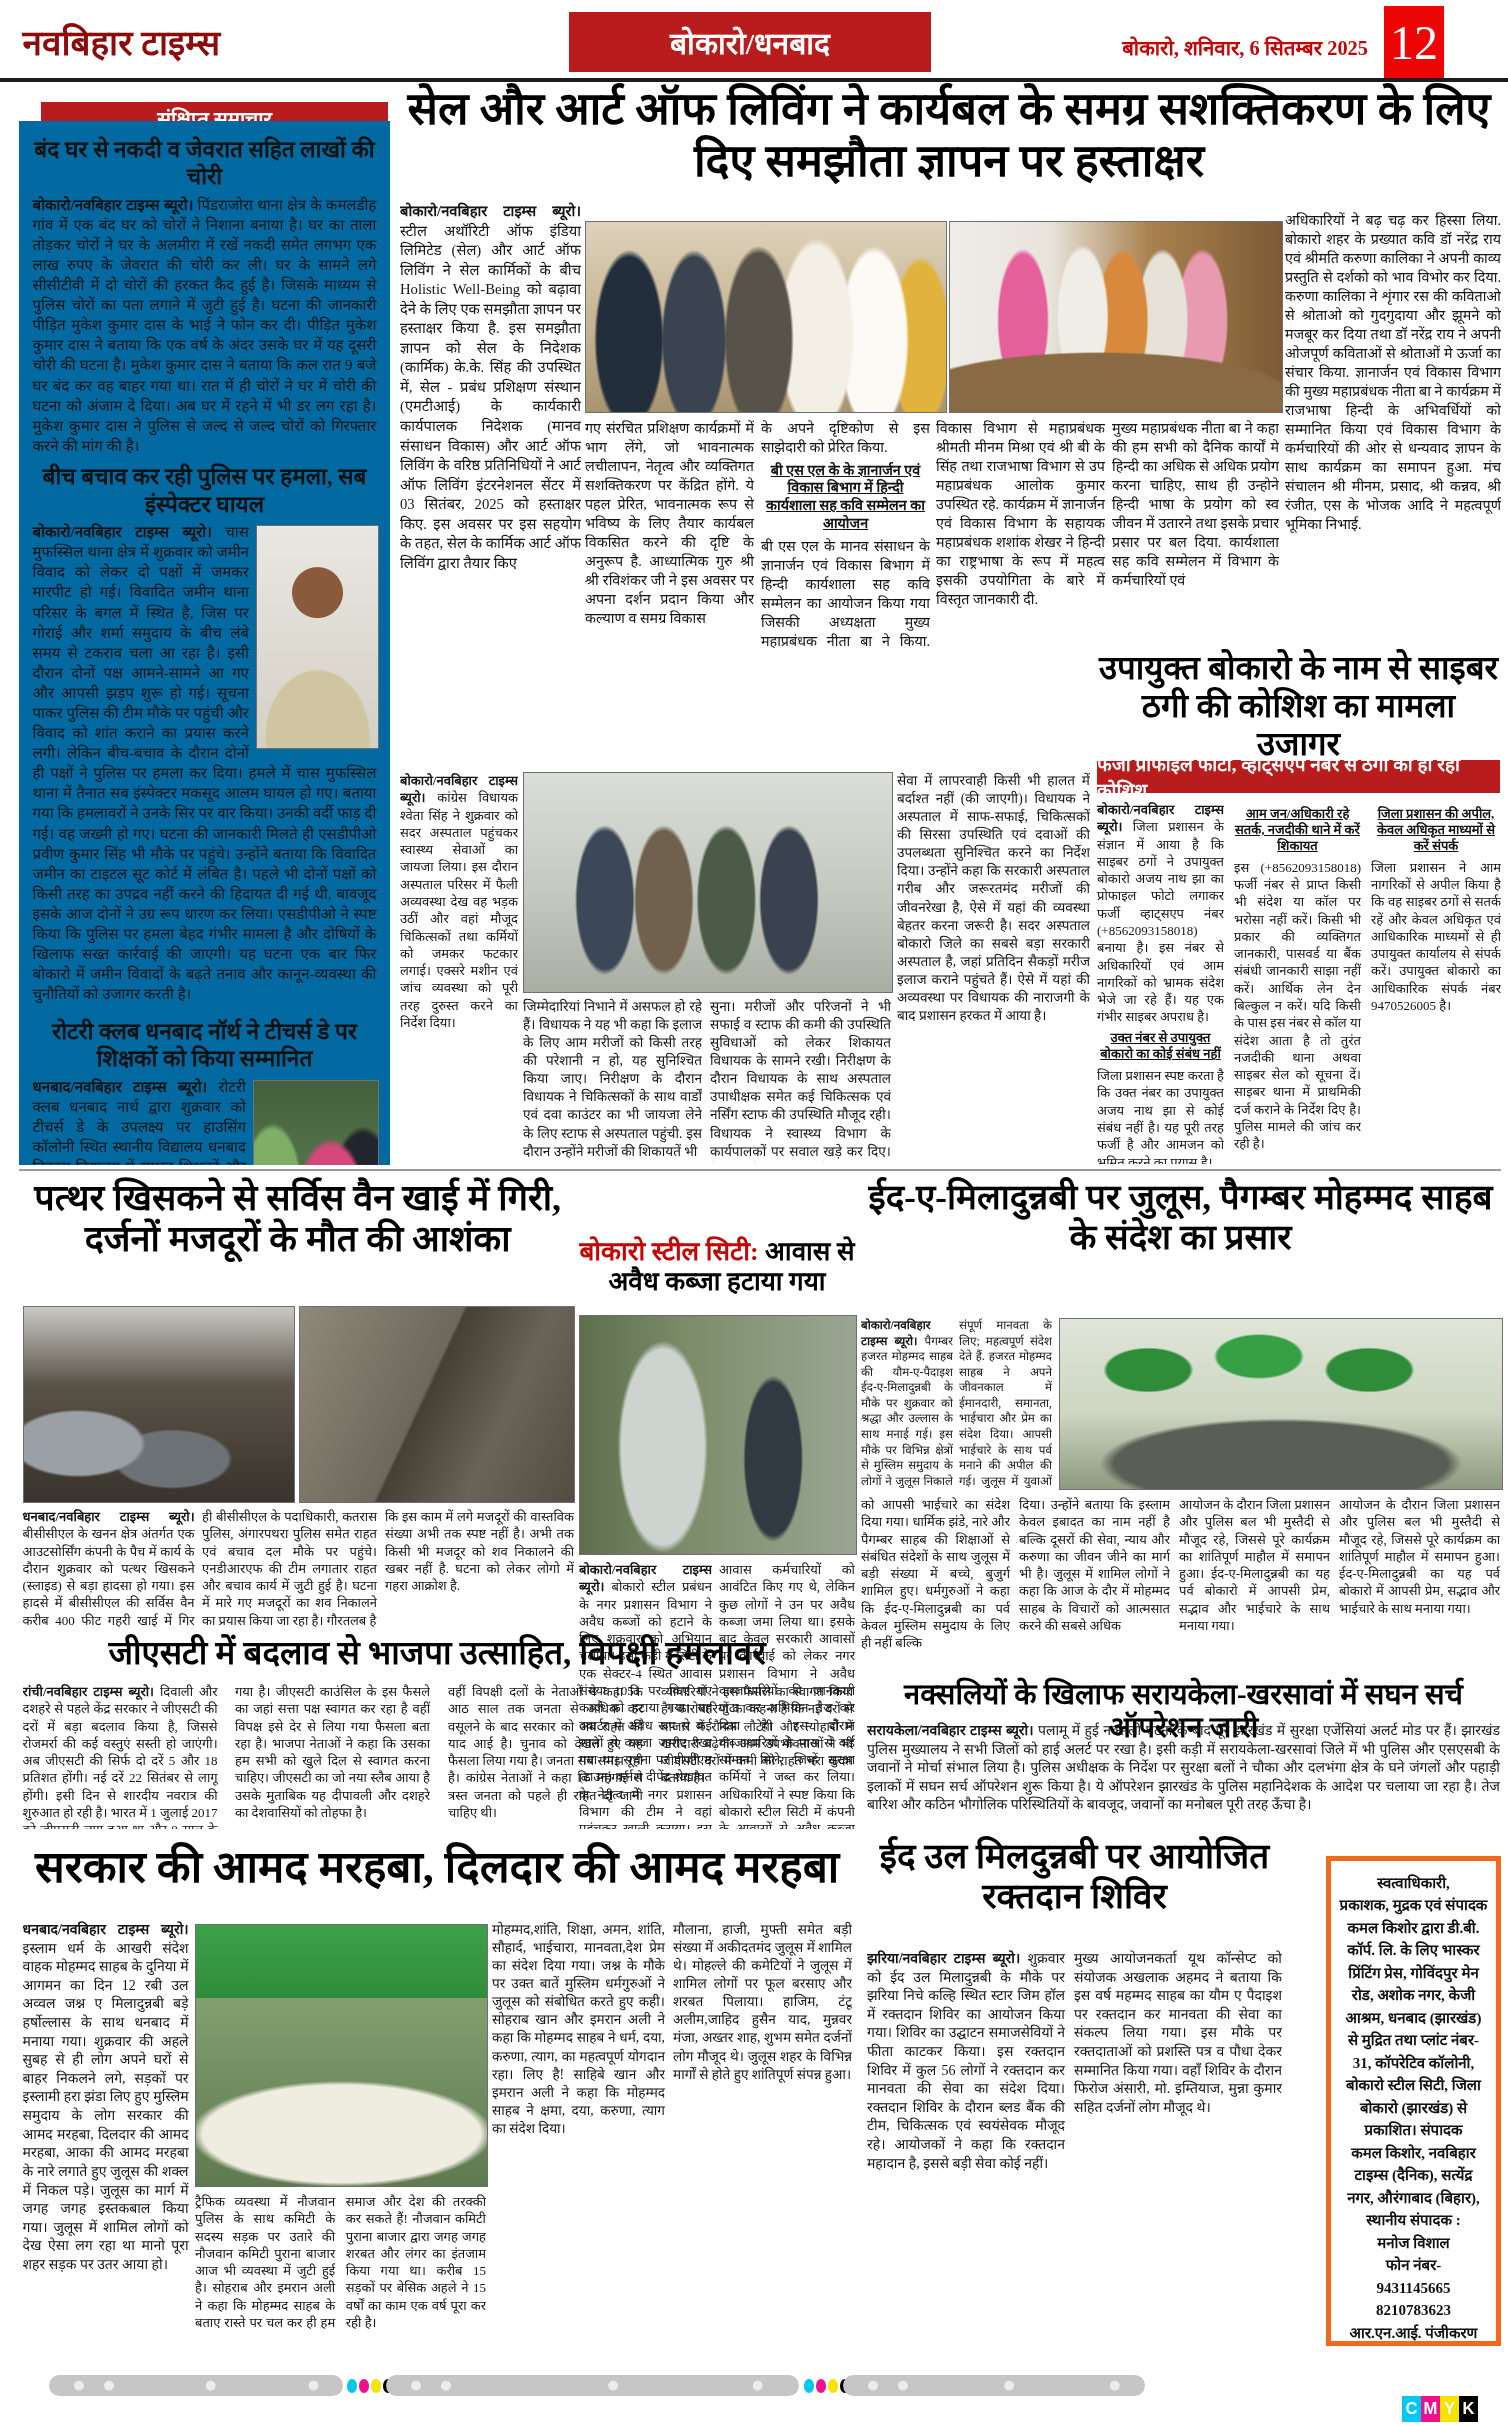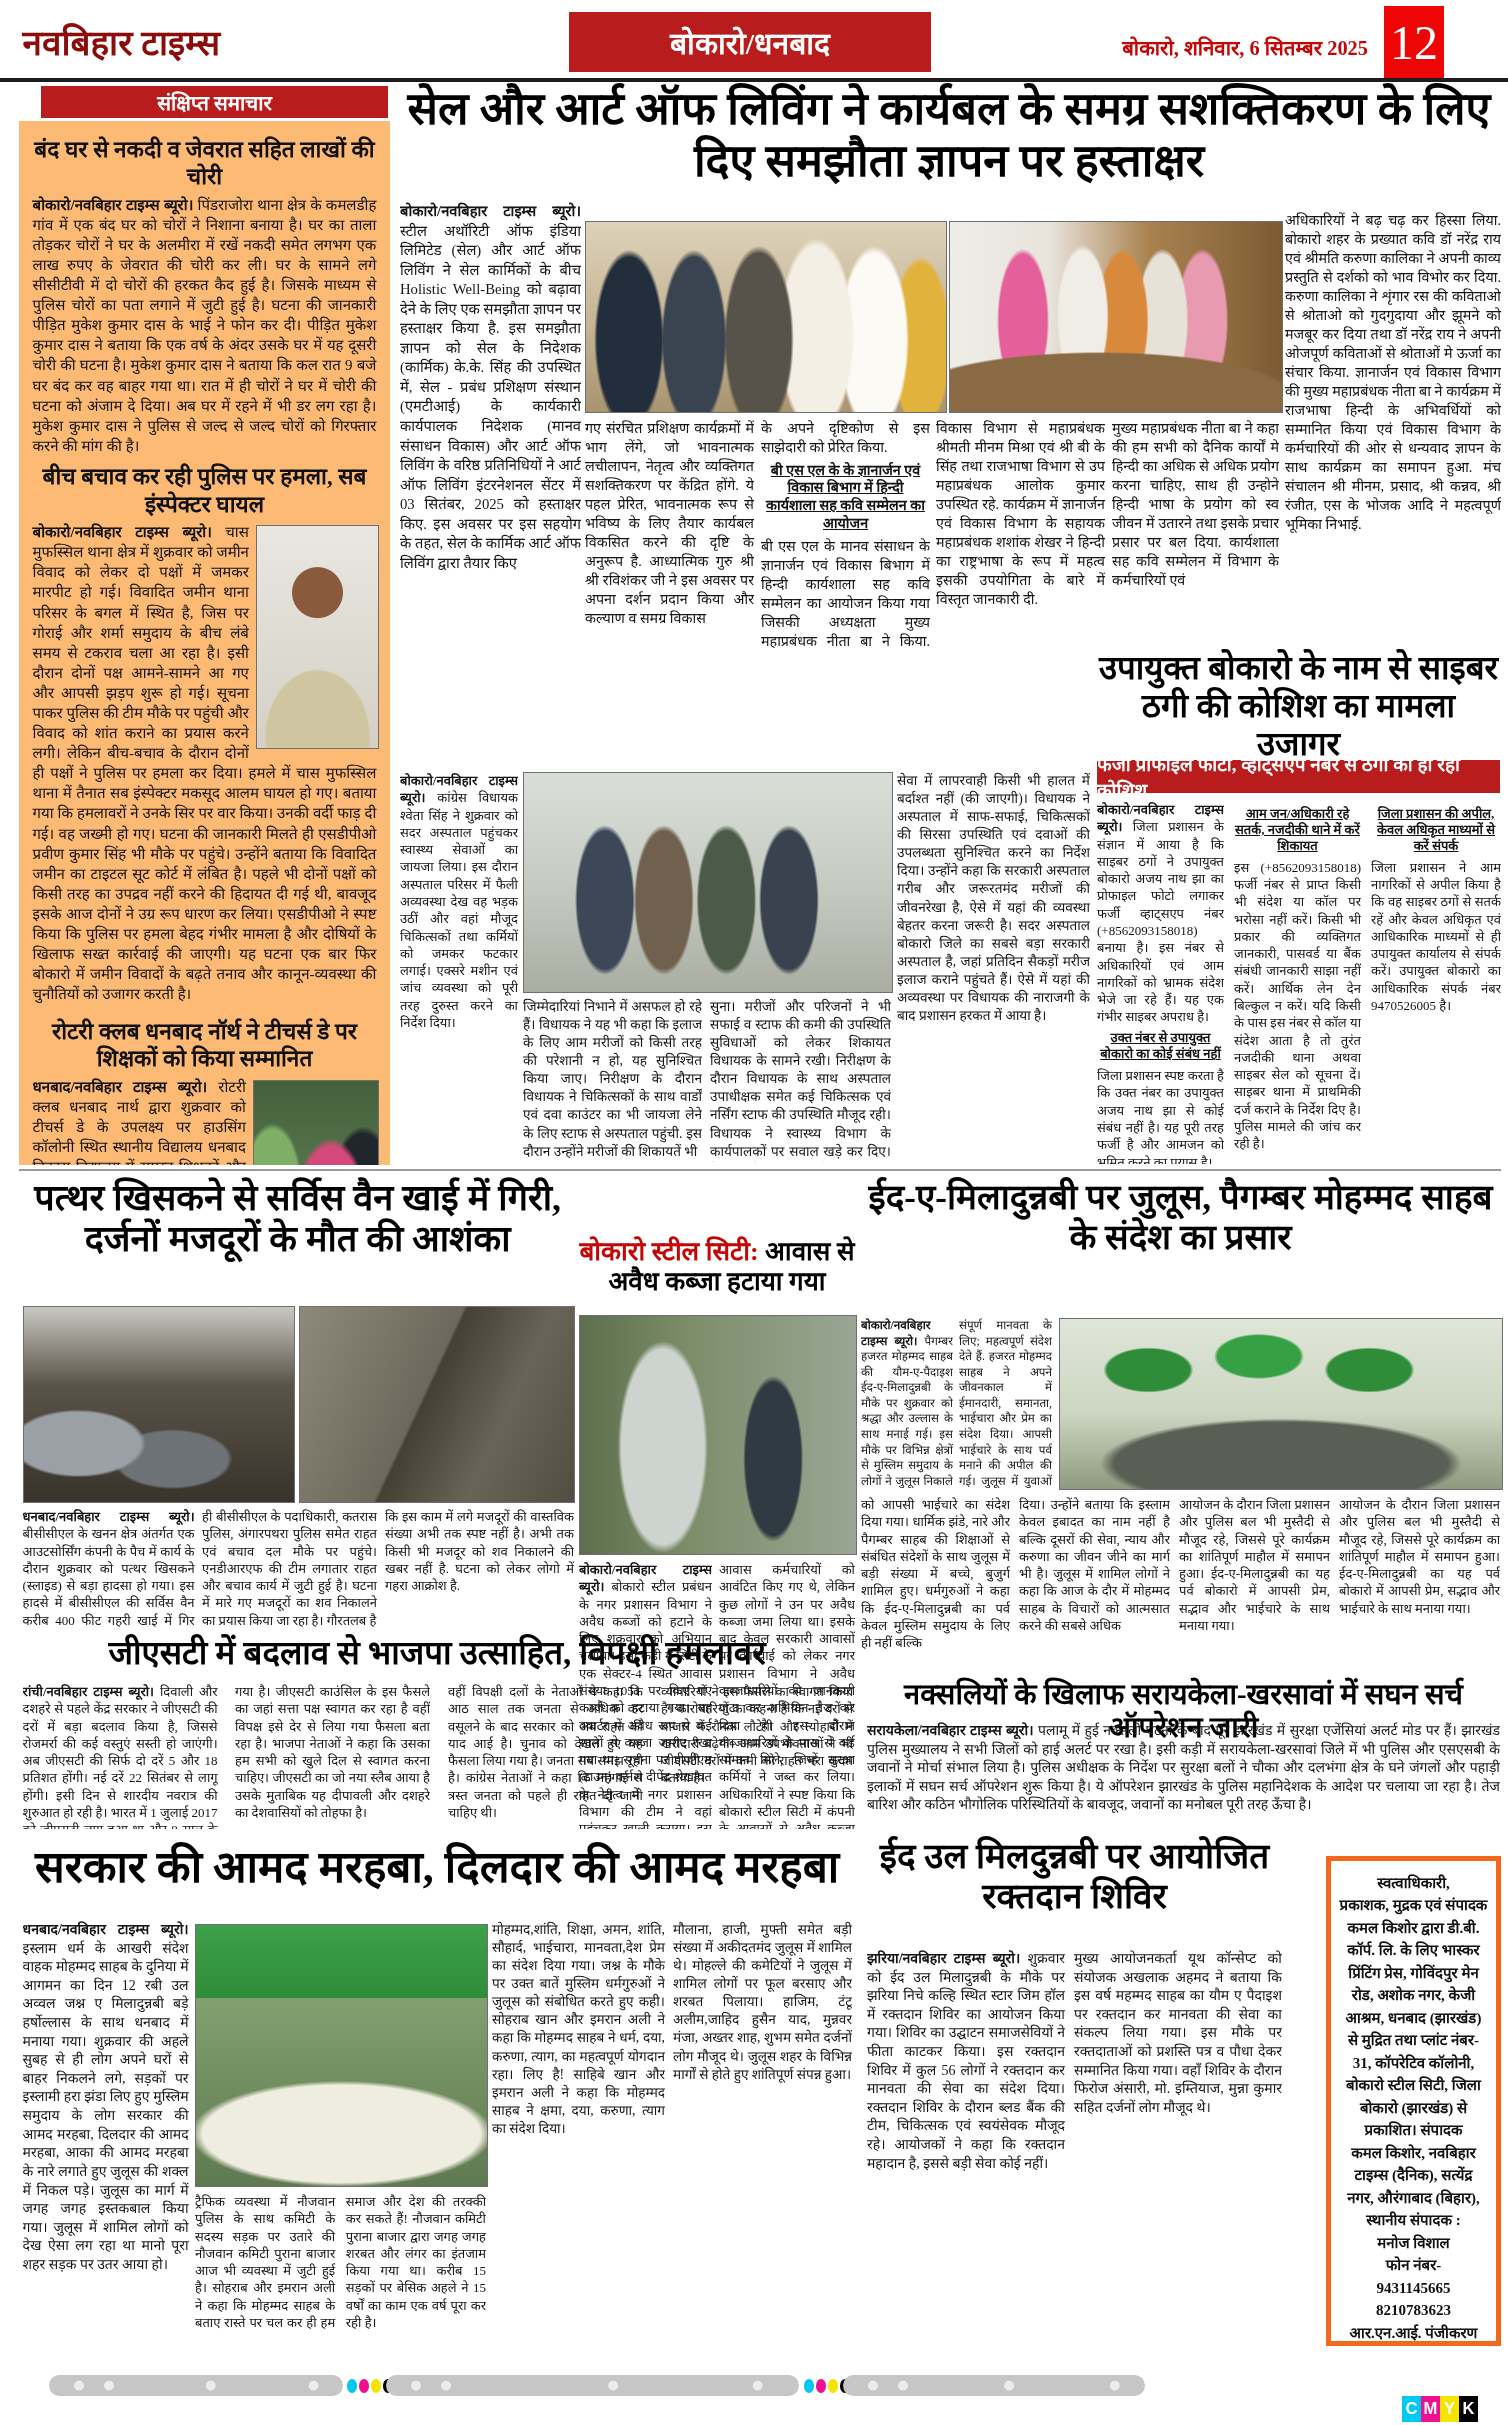--- a/index.html
+++ b/index.html
@@ -9,21 +9,21 @@
   .hl{font-weight:bold;color:#000;text-align:center;line-height:1.15;font-family:"Liberation Serif","DejaVu Serif",serif;}
   .col{font-size:14.3px;line-height:1.33;text-align:justify;overflow:hidden;color:#141414;}
   .byline{font-weight:bold;}
   .sub{font-weight:bold;text-align:center;text-decoration:underline;margin:4.5px 0;line-height:1.25;}
   .photo{border:0.8px solid #6f6f6f;}
   .redbox{background:#b91c1c;color:#ffffff;display:flex;align-items:center;justify-content:center;font-weight:bold;}
   .rule{background:#1c1c1c;}
   .hair{background:#9a9a9a;}
   .masthead{color:#8c0b0b;font-weight:bold;}
   .dateline{color:#c40606;font-weight:bold;}
-  .yellow{background:#fdba74;}
+  .yellow{background:#0369a1;}
   .brief-h{font-weight:bold;font-size:22.6px;text-align:center;line-height:1.2;margin:7.5px 3px 4.5px;}
   .brief-p{font-size:15px;line-height:1.34;text-align:justify;margin:0 3px 6px;}
   .kicker-red{color:#c40606;}
   .imprint{border:5.3px solid #f2681c;background:#ffffff;text-align:center;font-weight:bold;
            font-size:15px;line-height:1.5;white-space:pre-line;padding:10.6px 6px;overflow:hidden;}
   .cmyk{width:19px;height:26px;display:flex;align-items:center;justify-content:center;
         font-family:"Liberation Sans","DejaVu Sans",sans-serif;font-weight:bold;font-size:16.6px;color:#fff;}
   .regbar{height:21px;border-radius:10.6px;background:#c6c6c6;
           background-image:radial-gradient(circle 5.3px at 30px 10.6px,#ececec 4.5px,transparent 5.3px),
                            radial-gradient(circle 5.3px at 60px 10.6px,#ececec 4.5px,transparent 5.3px),
@@ -83,21 +83,21 @@
   <div class="abs masthead" style="left:22.6px;top:18px;width:317px;font-size:35px;">नवबिहार टाइम्स</div>
   <div class="abs redbox" style="left:569px;top:12px;width:362px;height:60px;font-size:30px;">
     <span>बोकारो/धनबाद</span>
   </div>
   <div class="abs dateline" style="left:1097px;top:33px;width:271px;font-size:20.4px;text-align:right;">बोकारो, शनिवार, 6 सितम्बर 2025</div>
   <div class="abs redbox" style="left:1384px;top:6px;width:60px;height:72px;background:#ee0505;font-size:48px;font-weight:normal;">
     <span>12</span>
   </div>
   <div class="abs rule" style="left:0;top:78px;width:1508px;height:3.8px;"></div>
 
-  <div class="abs redbox" style="left:41px;top:86px;width:347px;height:32px;font-size:20.4px;">
+  <div class="abs redbox" style="left:41px;top:102px;width:347px;height:32px;font-size:20.4px;">
     <span>संक्षिप्त समाचार</span>
   </div>
   <div class="abs yellow" style="left:19px;top:121px;width:371px;height:1044px;padding:7.5px 10.6px;box-sizing:border-box;overflow:hidden;">
     <div class="brief-h">बंद घर से नकदी व जेवरात सहित लाखों की चोरी</div>
     <p class="brief-p">
       <b class="byline">बोकारो/नवबिहार टाइम्स ब्यूरो।</b>
       <span>पिंडराजोरा थाना क्षेत्र के कमलडीह गांव में एक बंद घर को चोरों ने निशाना बनाया है। घर का ताला तोड़कर चोरों ने घर के अलमीरा में रखें नकदी समेत लगभग एक लाख रुपए के जेवरात की चोरी कर ली। घर के सामने लगे सीसीटीवी में दो चोरों की हरकत कैद हुई है। जिसके माध्यम से पुलिस चोरों का पता लगाने में जुटी हुई है। घटना की जानकारी पीड़ित मुकेश कुमार दास के भाई ने फोन कर दी। पीड़ित मुकेश कुमार दास ने बताया कि एक वर्ष के अंदर उसके घर में यह दूसरी चोरी की घटना है। मुकेश कुमार दास ने बताया कि कल रात 9 बजे घर बंद कर वह बाहर गया था। रात में ही चोरों ने घर में चोरी की घटना को अंजाम दे दिया। अब घर में रहने में भी डर लग रहा है। मुकेश कुमार दास ने पुलिस से जल्द से जल्द चोरों को गिरफ्तार करने की मांग की है।</span>
     </p>
     <div class="brief-h">बीच बचाव कर रही पुलिस पर हमला, सब इंस्पेक्टर घायल</div>
     <div style="overflow:hidden;">

